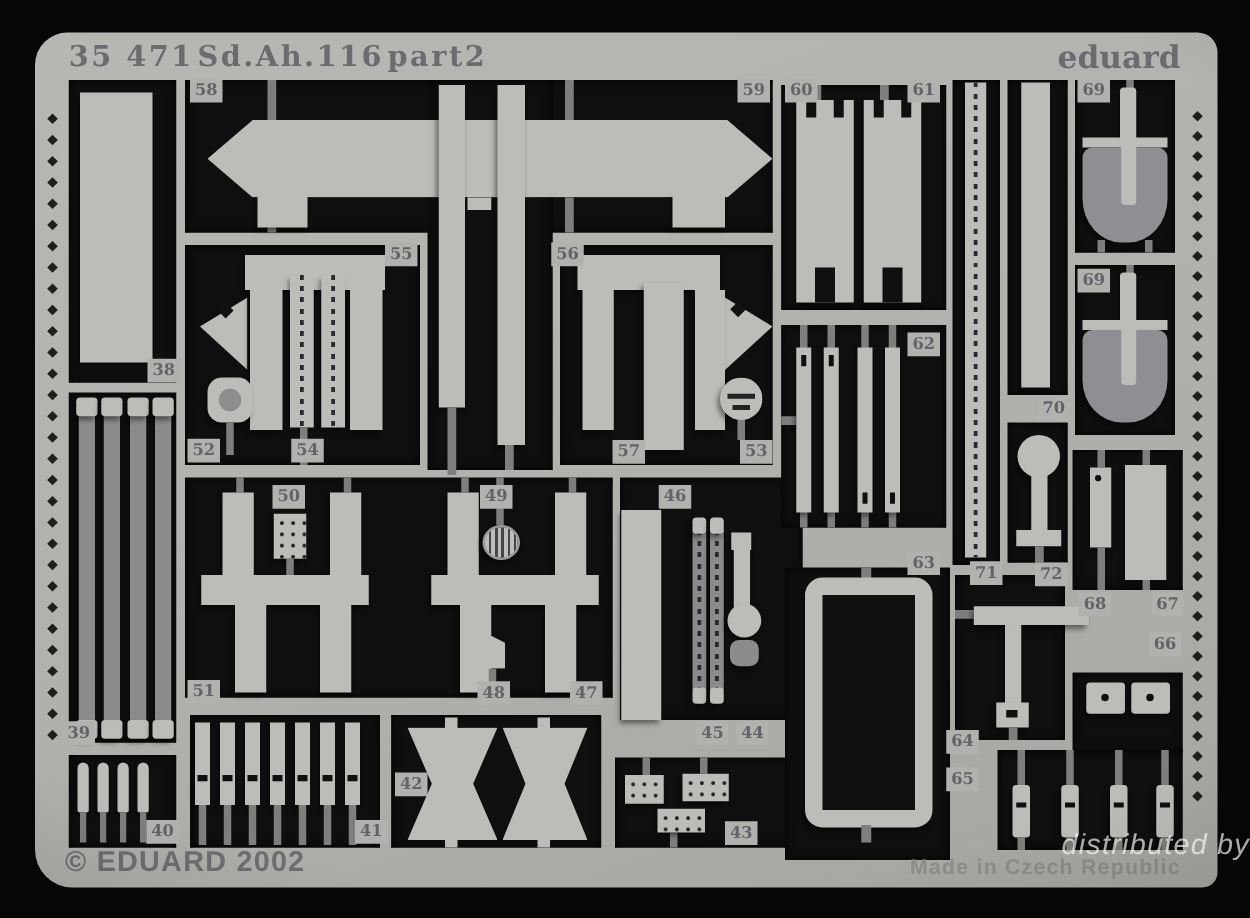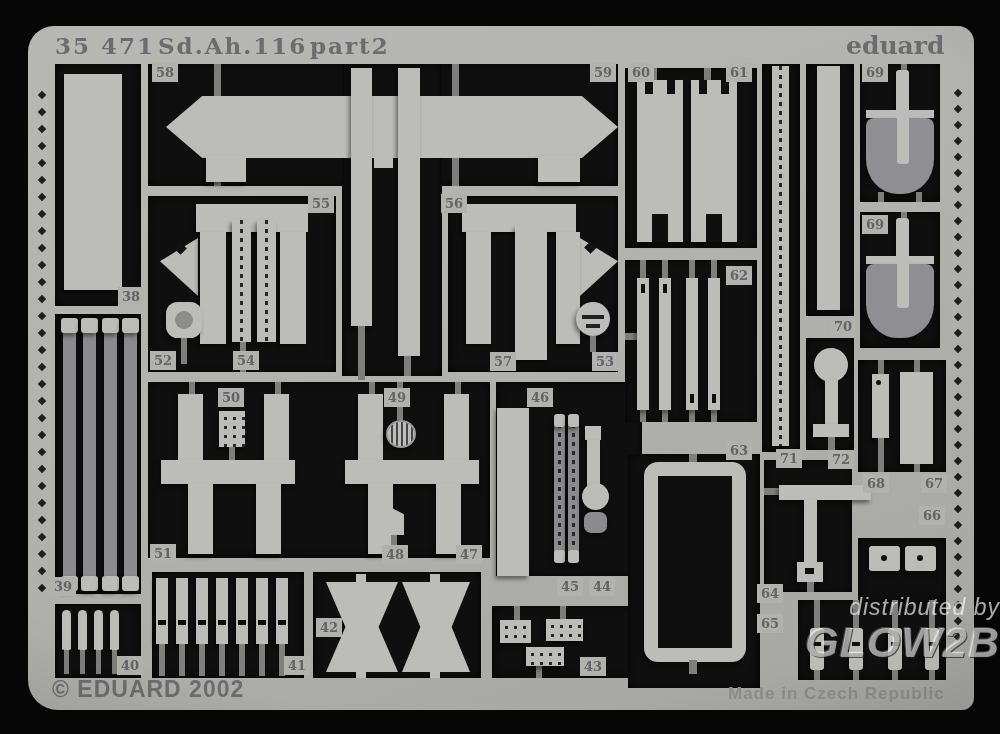--- a/index.html
+++ b/index.html
@@ -37,21 +37,21 @@
   .blade{position:absolute;background:#8f8f93;border-radius:8px 8px 46% 46%;box-shadow:-2px 3px 4px rgba(0,0,0,.45);}
   .bowtie{clip-path:polygon(0 0,100% 0,73% 50%,100% 100%,0 100%,27% 50%);box-shadow:none;}
   .wingL{clip-path:polygon(100% 0,0 40%,100% 100%);box-shadow:none;}
   .wingR{clip-path:polygon(0 0,100% 40%,0 100%);box-shadow:none;}
   .wedge{clip-path:polygon(0 0,100% 35%,100% 100%,0 100%);box-shadow:none;}
   .hexbar{clip-path:polygon(0% 50%,8% 0%,92% 0%,100% 50%,92% 100%,8% 100%);box-shadow:none;}
   .frame63{position:absolute;border:14px solid #bcbcb8;border-radius:14px;background:transparent;
            box-shadow:-2px 3px 4px rgba(0,0,0,.45);}
   .pin{border-radius:5px 5px 2px 2px;}
   .cap{border-radius:3px;}
-  .watermark{position:absolute;left:758px;top:596px;width:242px;text-align:right;z-index:50;
+  .watermark{position:absolute;left:758px;top:664px;width:242px;text-align:right;z-index:50;
              font-family:"Liberation Sans",sans-serif;line-height:1;}
   .wm1{font-style:italic;font-size:23px;color:rgba(248,248,248,.68);letter-spacing:1px;}
   .wm2{font-style:italic;font-weight:bold;font-size:43px;color:rgba(250,250,250,.55);margin-top:2px;
        letter-spacing:1px;text-shadow:1px 1px 0 rgba(30,30,30,.7),-1px -1px 0 rgba(255,255,255,.25);}
   .wm3{font-weight:bold;font-size:13px;color:rgba(248,248,248,.6);margin-top:-2px;padding-right:16px;}
   .vignette{position:absolute;inset:0;z-index:40;pointer-events:none;
             background:radial-gradient(120% 95% at 48% 45%,rgba(255,255,255,0) 55%,rgba(0,0,0,.30) 100%);}
 </style>
 </head>
 <body>
@@ -412,17 +412,16 @@
         <div class="dot" style="left: 927px; top: 544px;"></div>
         <div class="dot" style="left: 927px; top: 560px;"></div>
         <div class="dot" style="left: 927px; top: 576px;"></div>
         <div class="dot" style="left: 927px; top: 592px;"></div>
         <div class="dot" style="left: 927px; top: 608px;"></div>
       </div>
   </div>
 
   <div class="watermark">
     <div class="wm1">distributed by</div>
-    <div class="wm2">GLOW2B</div>
   </div>
 
   <div class="vignette"></div>
 </div>
 
 </body></html>

